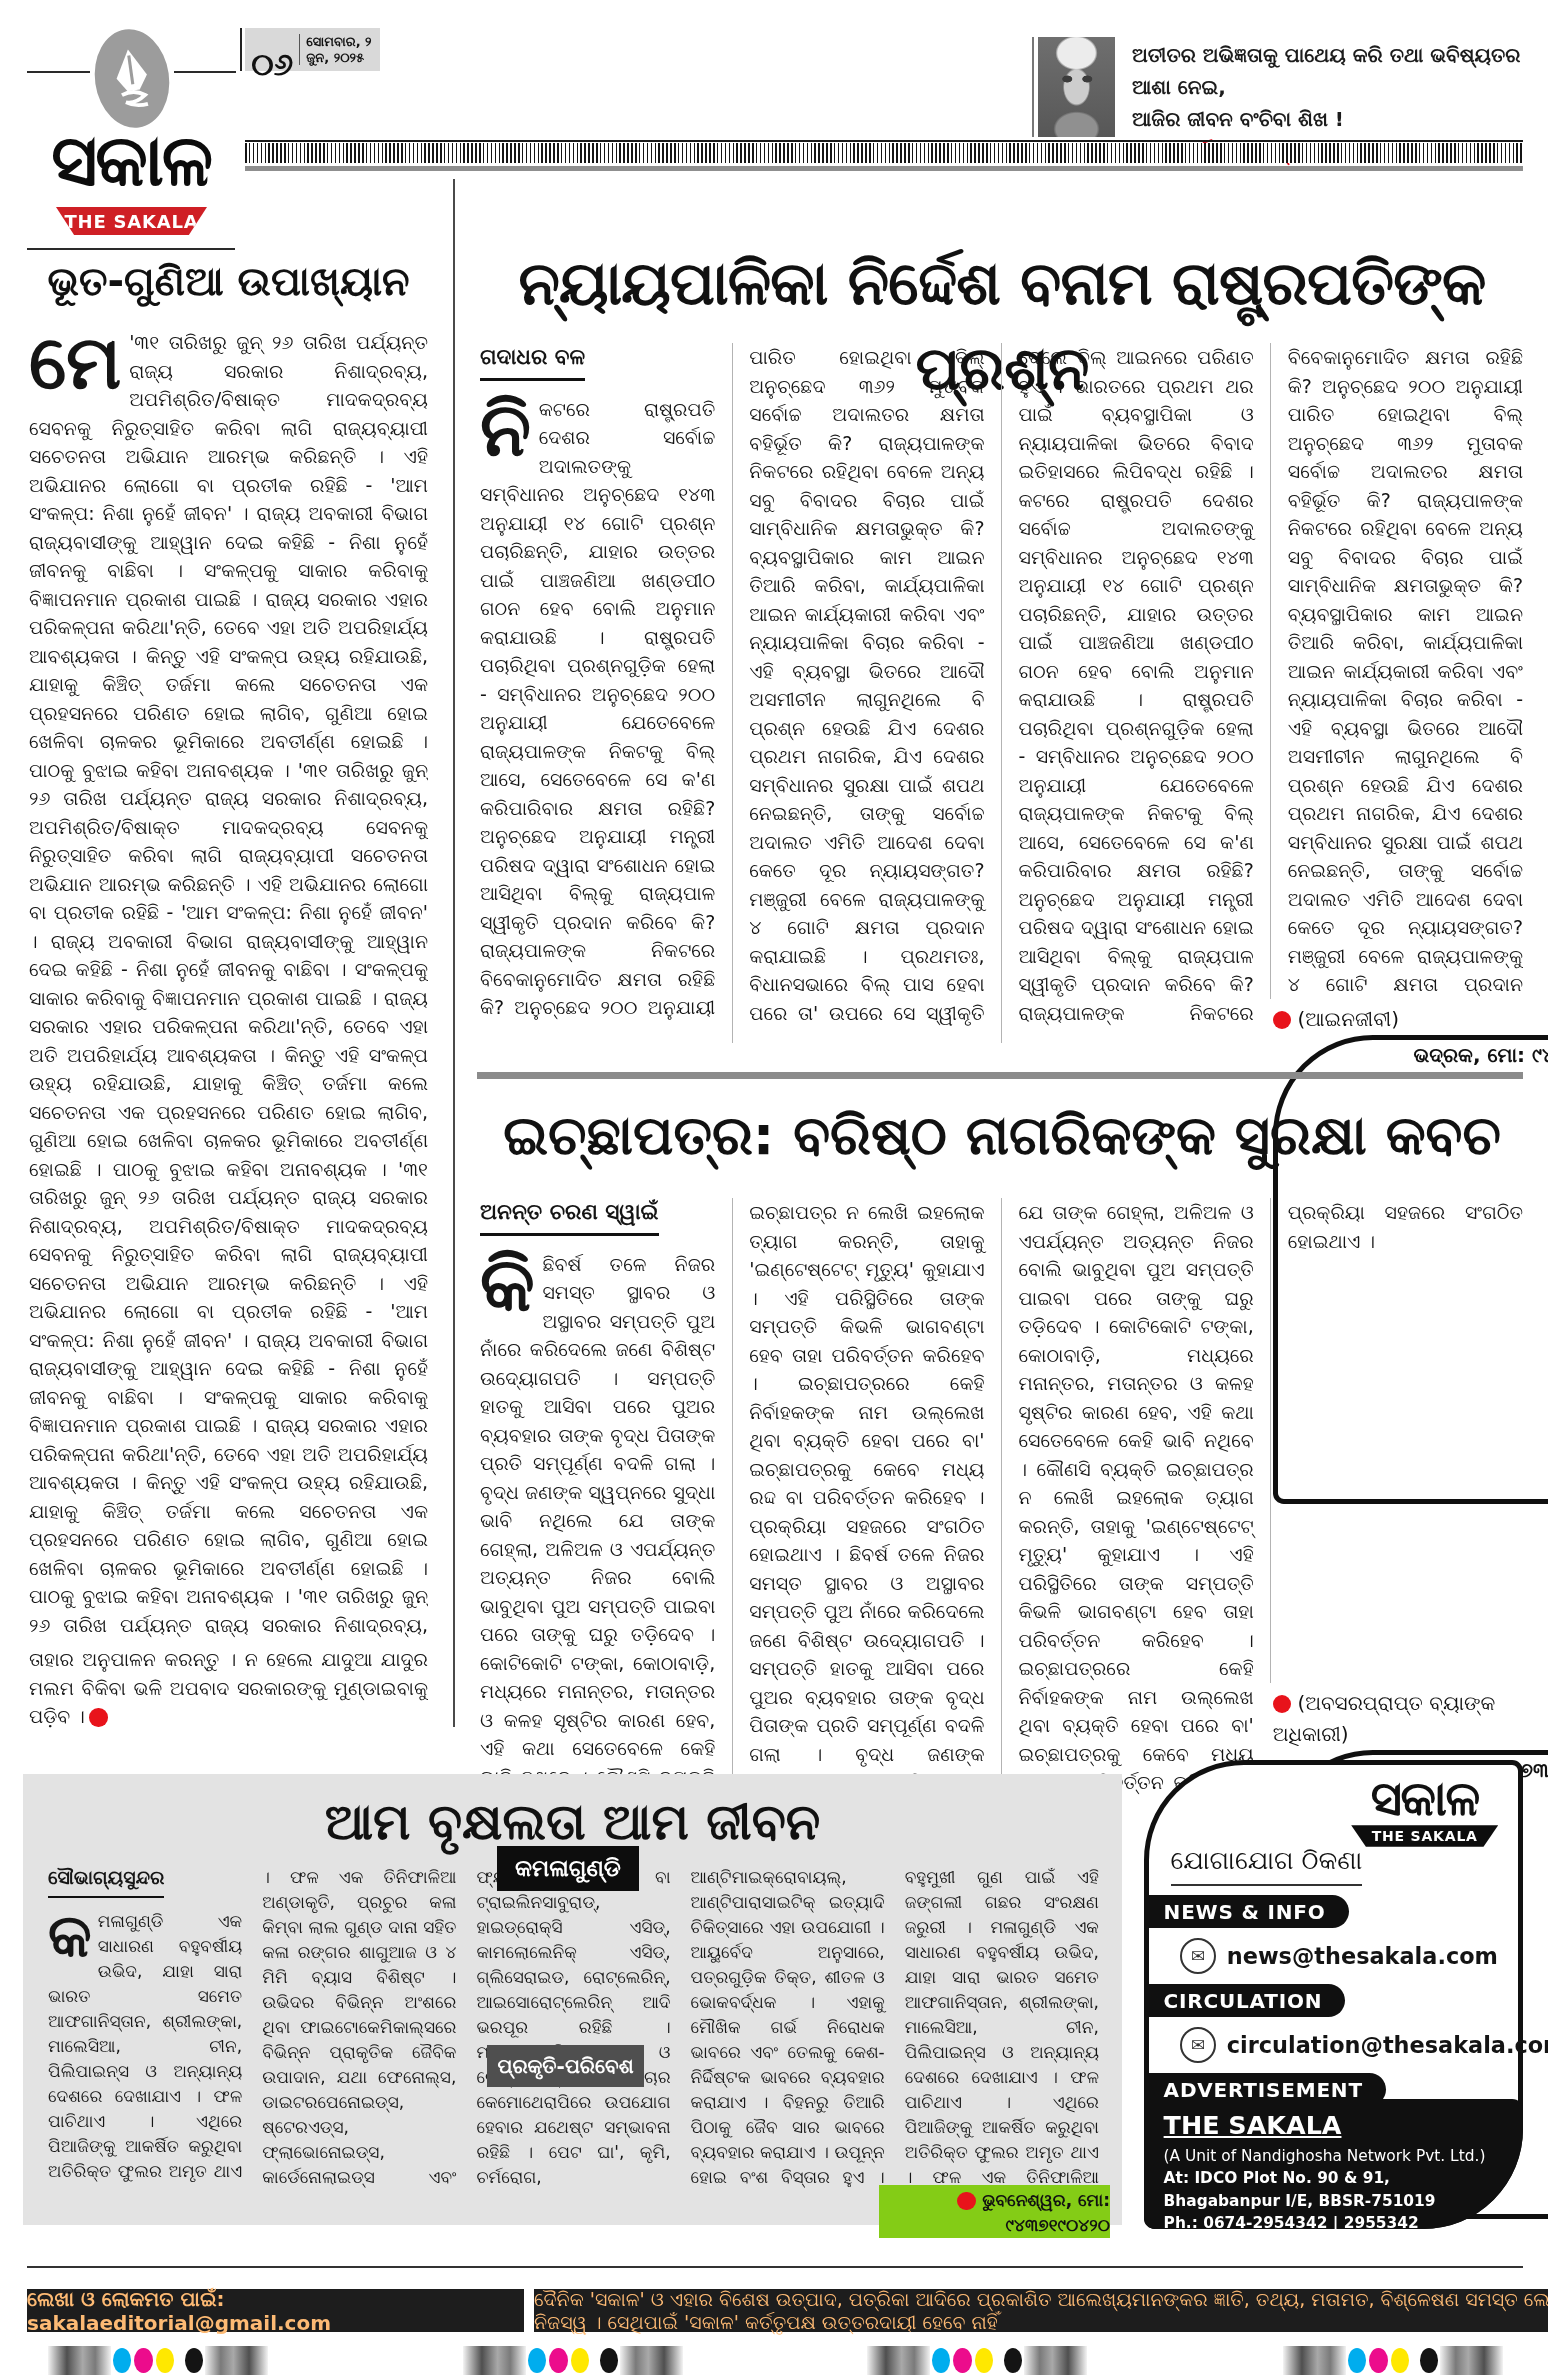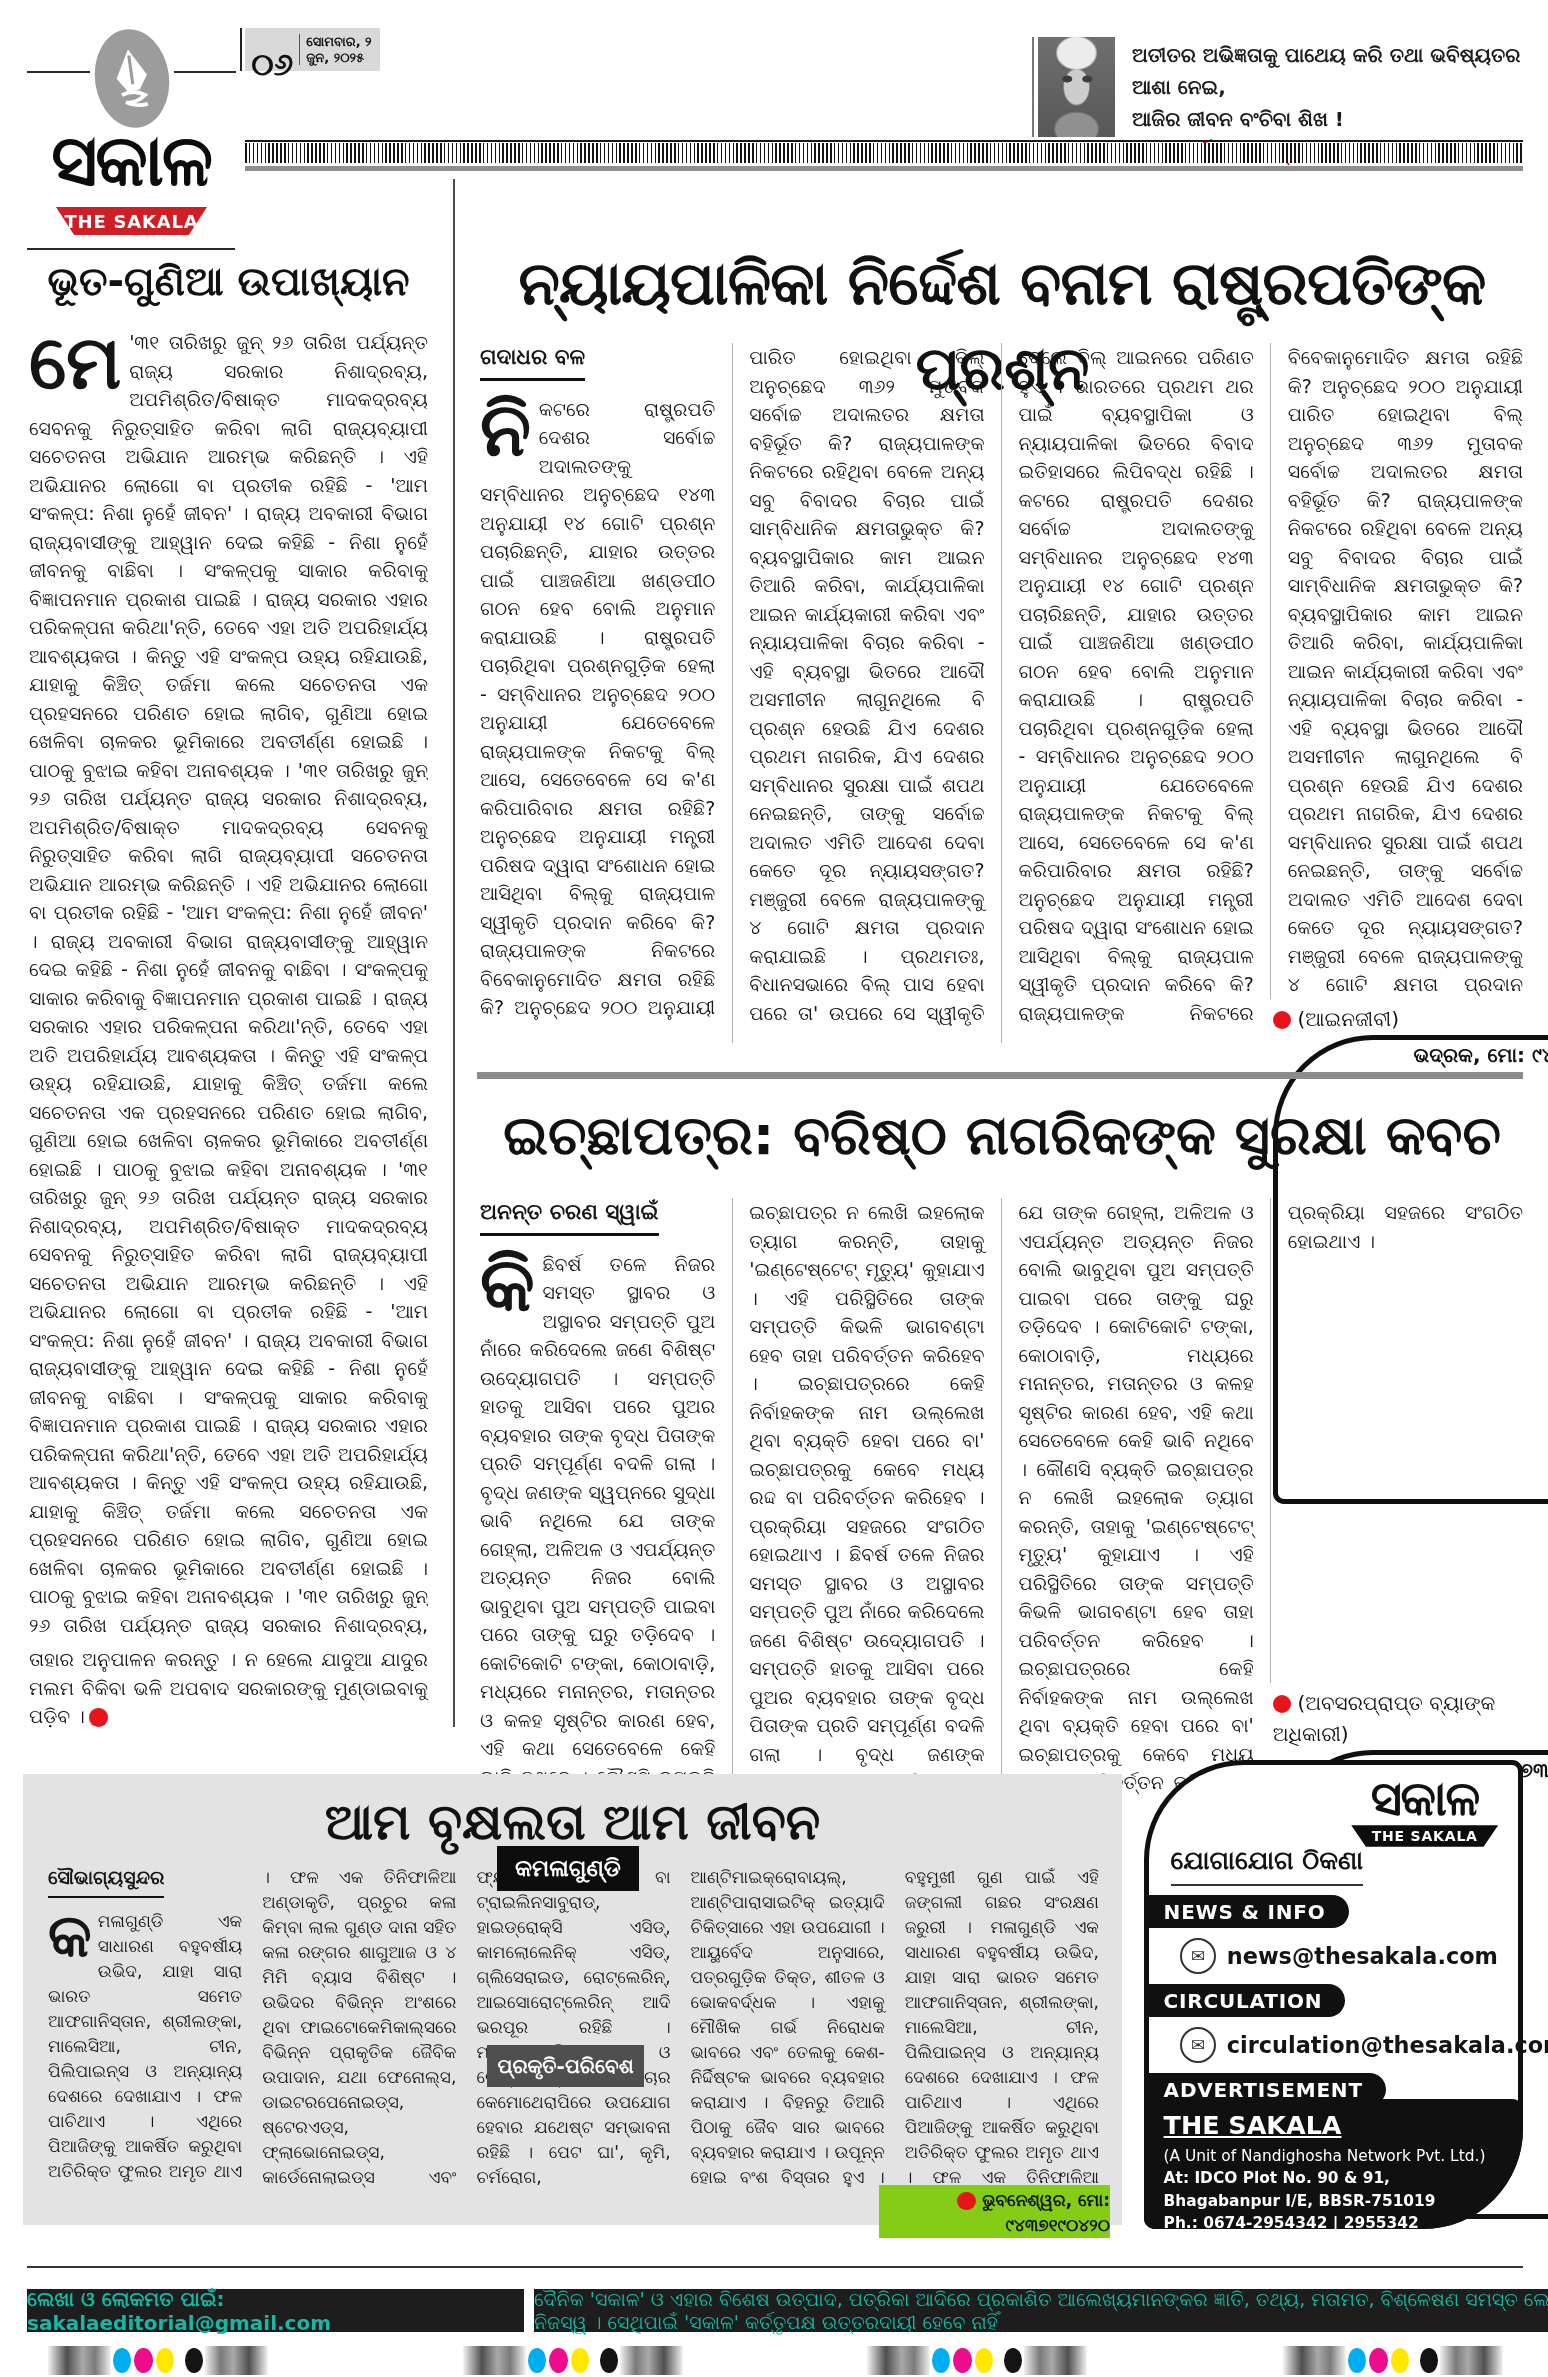--- a/index.html
+++ b/index.html
@@ -80,34 +80,34 @@
           font-size:20px;font-weight:bold;}
   .sign3{left:879px;top:2185px;width:231px;background:#84cc16;text-align:right;font-size:17px;font-weight:bold;line-height:25px;padding-top:3.1px;}
 
   
   .contact{left:1144px;top:1760px;width:379px;height:469px;border:5.4px solid #101010;box-sizing:border-box;
            border-radius:100px 10.8px 100px 10.8px;background:#fff;}
   .c-logo{position:absolute;right:12.3px;top:7.7px;width:162px;text-align:center;}
   .c-logo .w{font-size:48px;font-weight:bold;letter-spacing:-1.5px;line-height:51px;}
   .c-logo .b{margin:1.5px auto 0;width:147px;height:21.6px;background:#0d0d0d;clip-path:polygon(0 0,100% 0,90% 100%,10% 100%);
              color:#fff;font-size:14px;font-weight:bold;display:flex;align-items:center;justify-content:center;letter-spacing:0.8px;}
-  .c-title{position:absolute;left:21.6px;top:80px;font-size:25.4px;font-weight:bold;border-bottom:2.3px solid #333;padding-bottom:7.7px;}
+  .c-title{position:absolute;left:21.6px;top:80px;font-size:25.4px;font-weight:normal;border-bottom:2.3px solid #333;padding-bottom:7.7px;}
   .c-pill{position:absolute;left:-5.4px;background:#101010;color:#fff;font-size:20px;font-weight:bold;
           padding:4.6px 23px 4.6px 20px;border-radius:0 18.5px 18.5px 0;letter-spacing:0.8px;}
   .c-mail{position:absolute;left:31px;display:flex;align-items:center;gap:10.8px;font-size:22.4px;font-weight:bold;color:#141414;}
   .c-mail .ic{width:32px;height:32px;border:2.3px solid #333;border-radius:50%;display:flex;align-items:center;justify-content:center;
               font-size:17px;color:#333;}
   .c-company{position:absolute;left:-5.4px;right:-5.4px;bottom:-5.4px;height:130px;background:#101010;color:#fff;
              border-radius:0 10.8px 100px 10.8px;padding:10.8px 20px 0 20px;box-sizing:border-box;}
   .c-company .nm{font-size:25.4px;font-weight:bold;text-decoration:underline;margin-bottom:4.6px;}
   .c-company .ln{font-size:15.4px;line-height:22.4px;}
   .c-company .lb{font-size:15.4px;line-height:22.4px;font-weight:bold;}
 
   
-  .fbar{top:2289px;height:43px;background:#1d1d1d;color:#14b8a6;display:flex;align-items:center;justify-content:center;}
+  .fbar{top:2289px;height:43px;background:#1d1d1d;color:#fdba74;display:flex;align-items:center;justify-content:center;}
   .fbar-left{left:27px;width:497px;font-size:20px;font-weight:bold;}
   .fbar-right{left:534px;width:1192px;font-size:19px;}
   .regrow{top:2344px;height:32px;display:flex;align-items:center;}
   .reggrad{width:63px;height:29px;background:linear-gradient(90deg,#f4f4f4,#4f4f4f 30%,#a9a9a9 55%,#7a7a7a 75%,#f2f2f2);}
   .reggrad.r{transform:scaleX(-1);}
   .regdot{width:18.5px;height:25px;border-radius:50%;margin:0 1.5px;}
   .gap8{width:7.7px;}
 </style>
 </head>
 <body>

